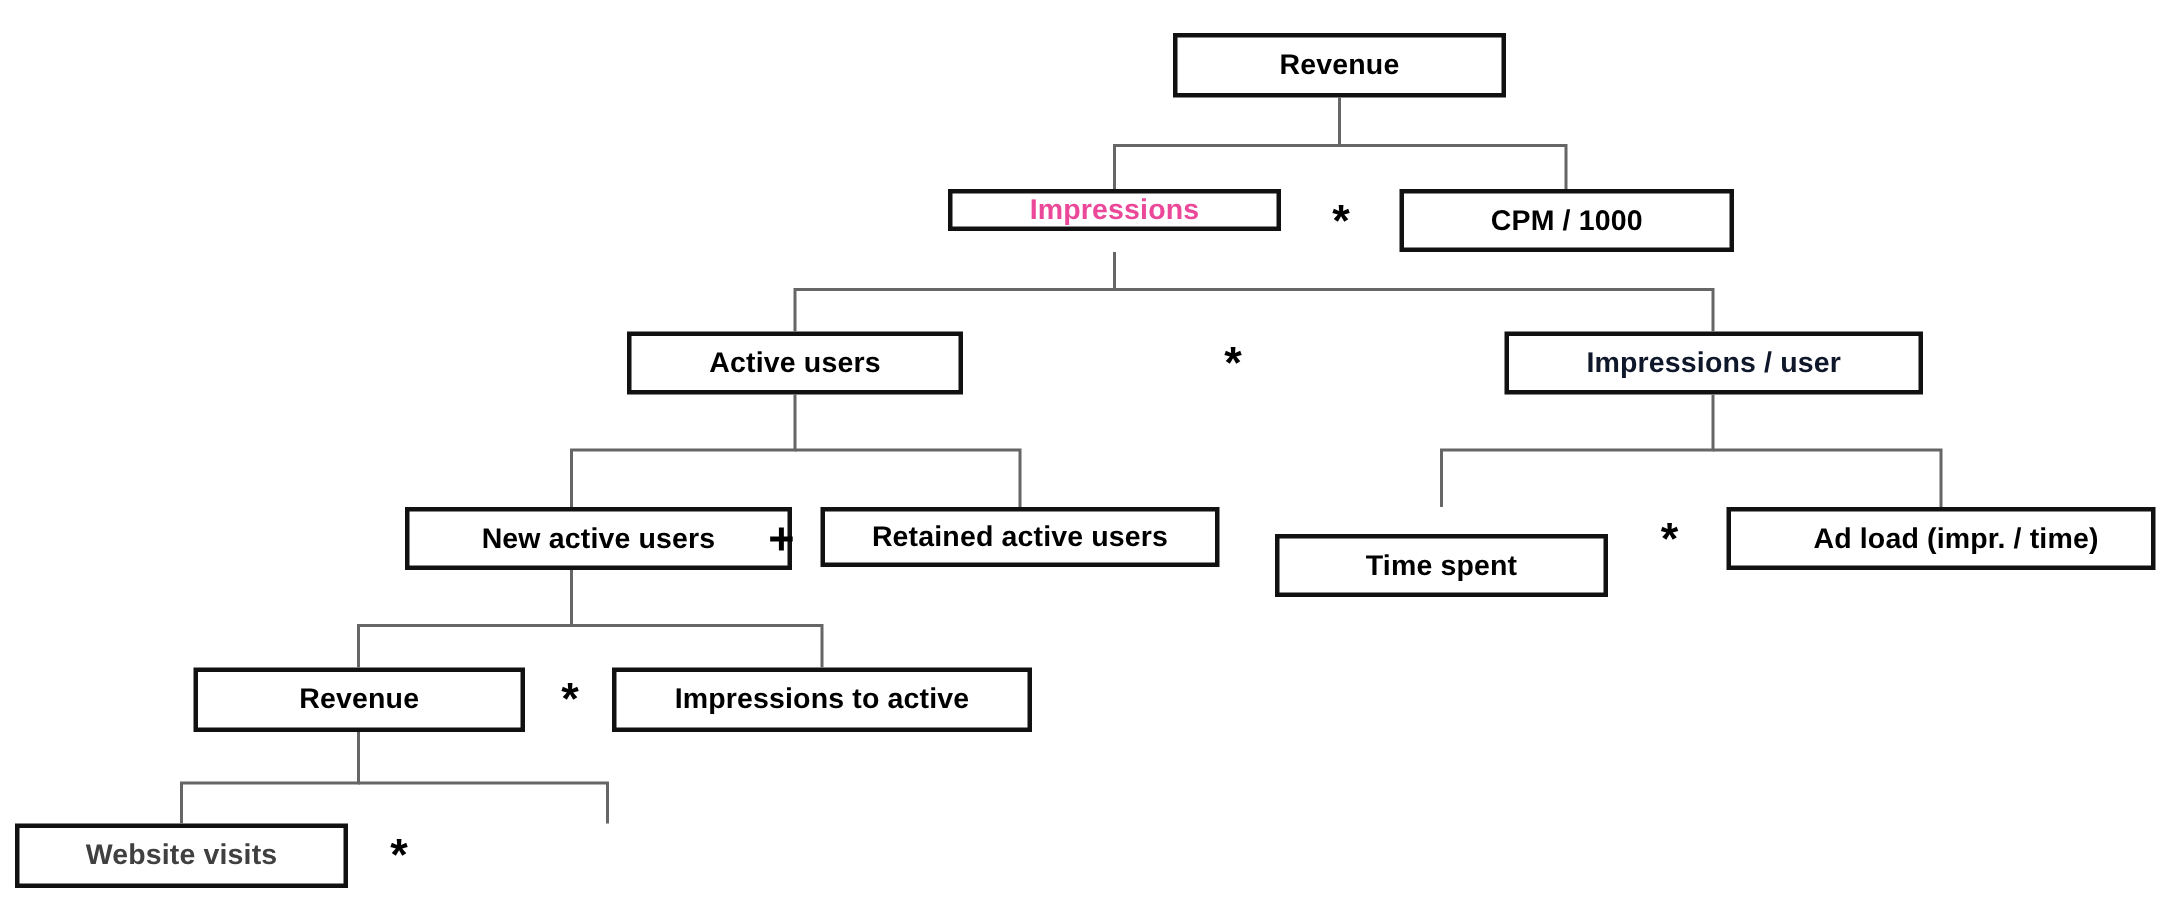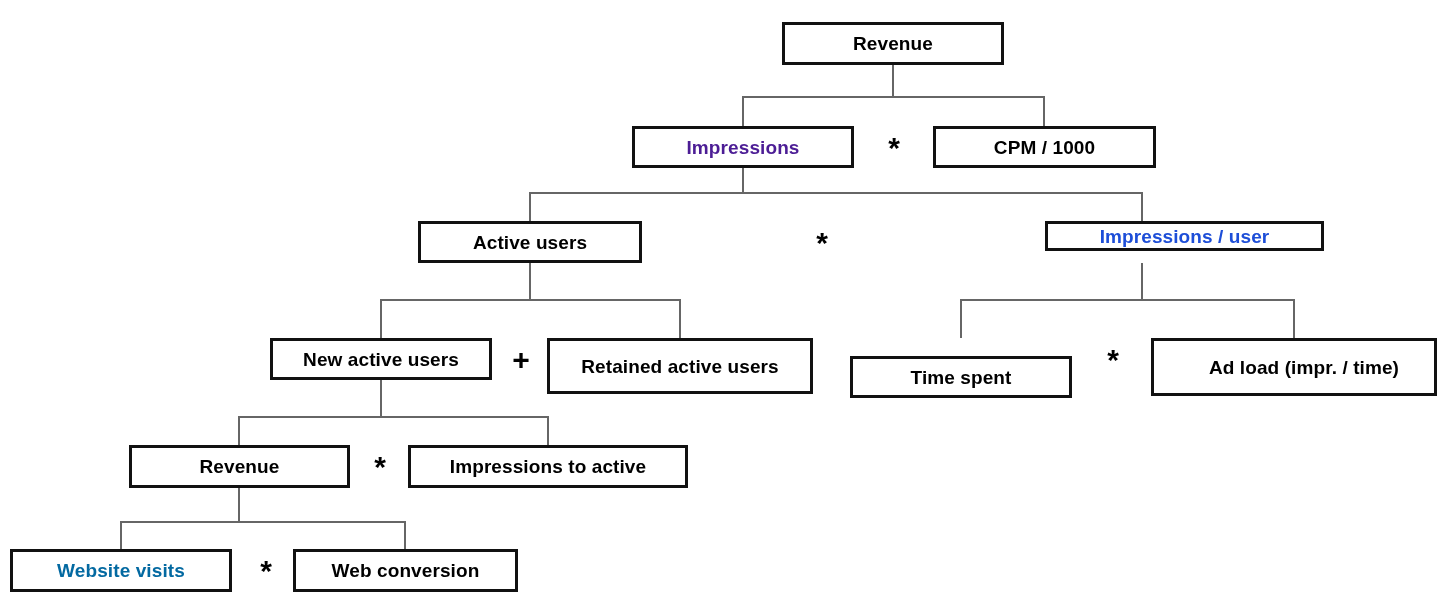--- a/index.html
+++ b/index.html
@@ -70,55 +70,52 @@
         <polyline points="381,380 381,417 239,417 239,445"></polyline>
         <polyline points="381,417 548,417 548,445"></polyline>
         <polyline points="239,488 239,522 121,522 121,549"></polyline>
         <polyline points="239,522 405,522 405,549"></polyline>
       </g>
   </svg>
 
   <div class="node" style="left: 782px; top: 22px; width: 222px; height: 43px; border-color: rgb(17, 17, 17); color: rgb(0, 0, 0);">
       <span>Revenue</span>
     </div>
-  <div class="node" style="left: 632px; top: 126px; width: 222px; height: 42px; border-color: rgb(17, 17, 17); color: #4c1d95;">
+  <div class="node" style="left: 632px; top: 126px; width: 222px; height: 28px; border-color: rgb(17, 17, 17); color: #ec4899;">
       <span>Impressions</span>
     </div>
   <div class="node" style="left: 933px; top: 126px; width: 223px; height: 42px; border-color: rgb(17, 17, 17); color: rgb(0, 0, 0);">
       <span>CPM / 1000</span>
     </div>
   <div class="node" style="left: 418px; top: 221px; width: 224px; height: 42px; border-color: rgb(17, 17, 17); color: rgb(0, 0, 0);">
       <span>Active users</span>
     </div>
-  <div class="node" style="left: 1045px; top: 221px; width: 279px; height: 30px; border-color: rgb(17, 17, 17); color: #1d4ed8;">
+  <div class="node" style="left: 1003px; top: 221px; width: 279px; height: 42px; border-color: rgb(17, 17, 17); color: #0f172a;">
       <span>Impressions / user</span>
     </div>
-  <div class="node" style="left: 270px; top: 338px; width: 222px; height: 42px; border-color: rgb(17, 17, 17); color: rgb(0, 0, 0);">
+  <div class="node" style="left: 270px; top: 338px; width: 258px; height: 42px; border-color: rgb(17, 17, 17); color: rgb(0, 0, 0);">
       <span>New active users</span>
     </div>
-  <div class="node" style="left: 547px; top: 338px; width: 266px; height: 56px; border-color: rgb(17, 17, 17); color: rgb(0, 0, 0);">
+  <div class="node" style="left: 547px; top: 338px; width: 266px; height: 40px; border-color: rgb(17, 17, 17); color: rgb(0, 0, 0);">
       <span>Retained active users</span>
     </div>
   <div class="node" style="left: 850px; top: 356px; width: 222px; height: 42px; border-color: rgb(17, 17, 17); color: rgb(0, 0, 0);">
       <span>Time spent</span>
     </div>
-  <div class="node" style="left: 1151px; top: 338px; width: 286px; height: 58px; border-color: rgb(17, 17, 17); color: rgb(0, 0, 0); padding-left: 20px;">
+  <div class="node" style="left: 1151px; top: 338px; width: 286px; height: 42px; border-color: rgb(17, 17, 17); color: rgb(0, 0, 0); padding-left: 20px;">
       <span>Ad load (impr. / time)</span>
     </div>
   <div class="node" style="left: 129px; top: 445px; width: 221px; height: 43px; border-color: rgb(17, 17, 17); color: rgb(0, 0, 0);">
       <span>Revenue</span>
     </div>
   <div class="node" style="left: 408px; top: 445px; width: 280px; height: 43px; border-color: rgb(17, 17, 17); color: rgb(0, 0, 0);">
       <span>Impressions to active</span>
     </div>
-  <div class="node" style="left: 10px; top: 549px; width: 222px; height: 43px; border-color: rgb(17, 17, 17); color: #0369a1;">
+  <div class="node" style="left: 10px; top: 549px; width: 222px; height: 43px; border-color: rgb(17, 17, 17); color: #404040;">
       <span>Website visits</span>
-    </div>
-  <div class="node" style="left: 293px; top: 549px; width: 225px; height: 43px; border-color: rgb(17, 17, 17); color: rgb(0, 0, 0);">
-      <span>Web conversion</span>
     </div>
 
   <div class="op" style="left: 878px; top: 132px; width: 32px; height: 32px;">*</div>
   <div class="op" style="left: 806px; top: 227px; width: 32px; height: 32px;">*</div>
   <div class="op" style="left: 505px; top: 344px; width: 32px; height: 32px;">+</div>
   <div class="op" style="left: 1097px; top: 344px; width: 32px; height: 32px;">*</div>
   <div class="op" style="left: 364px; top: 451px; width: 32px; height: 32px;">*</div>
   <div class="op" style="left: 250px; top: 555px; width: 32px; height: 32px;">*</div>
 
 </div>

